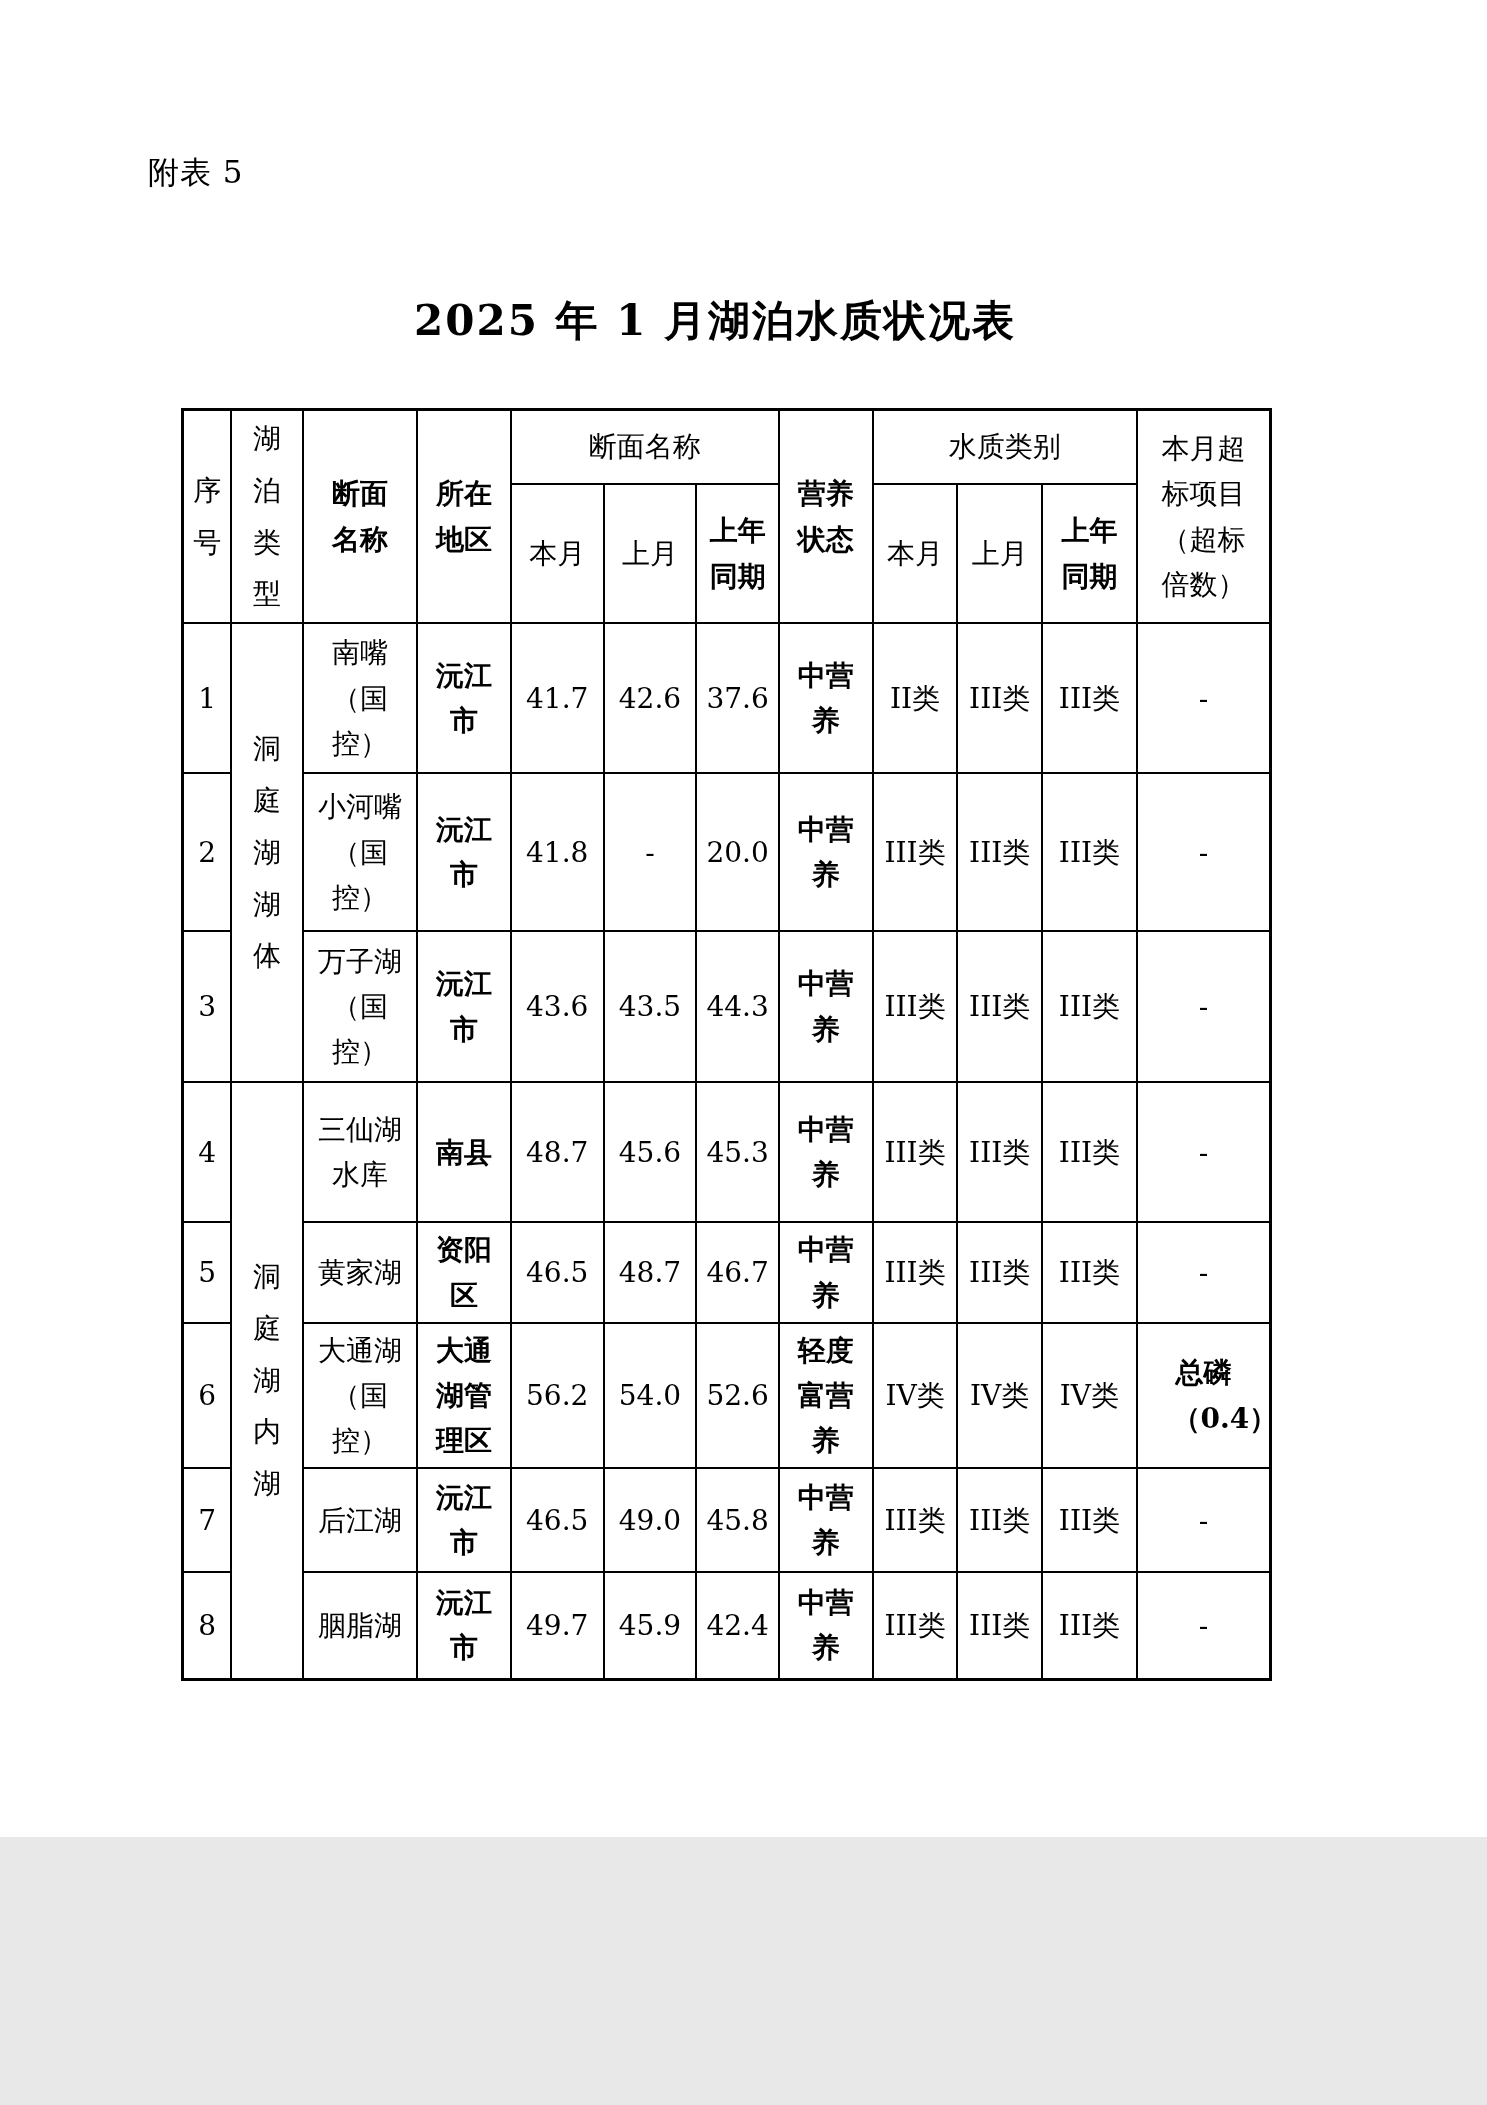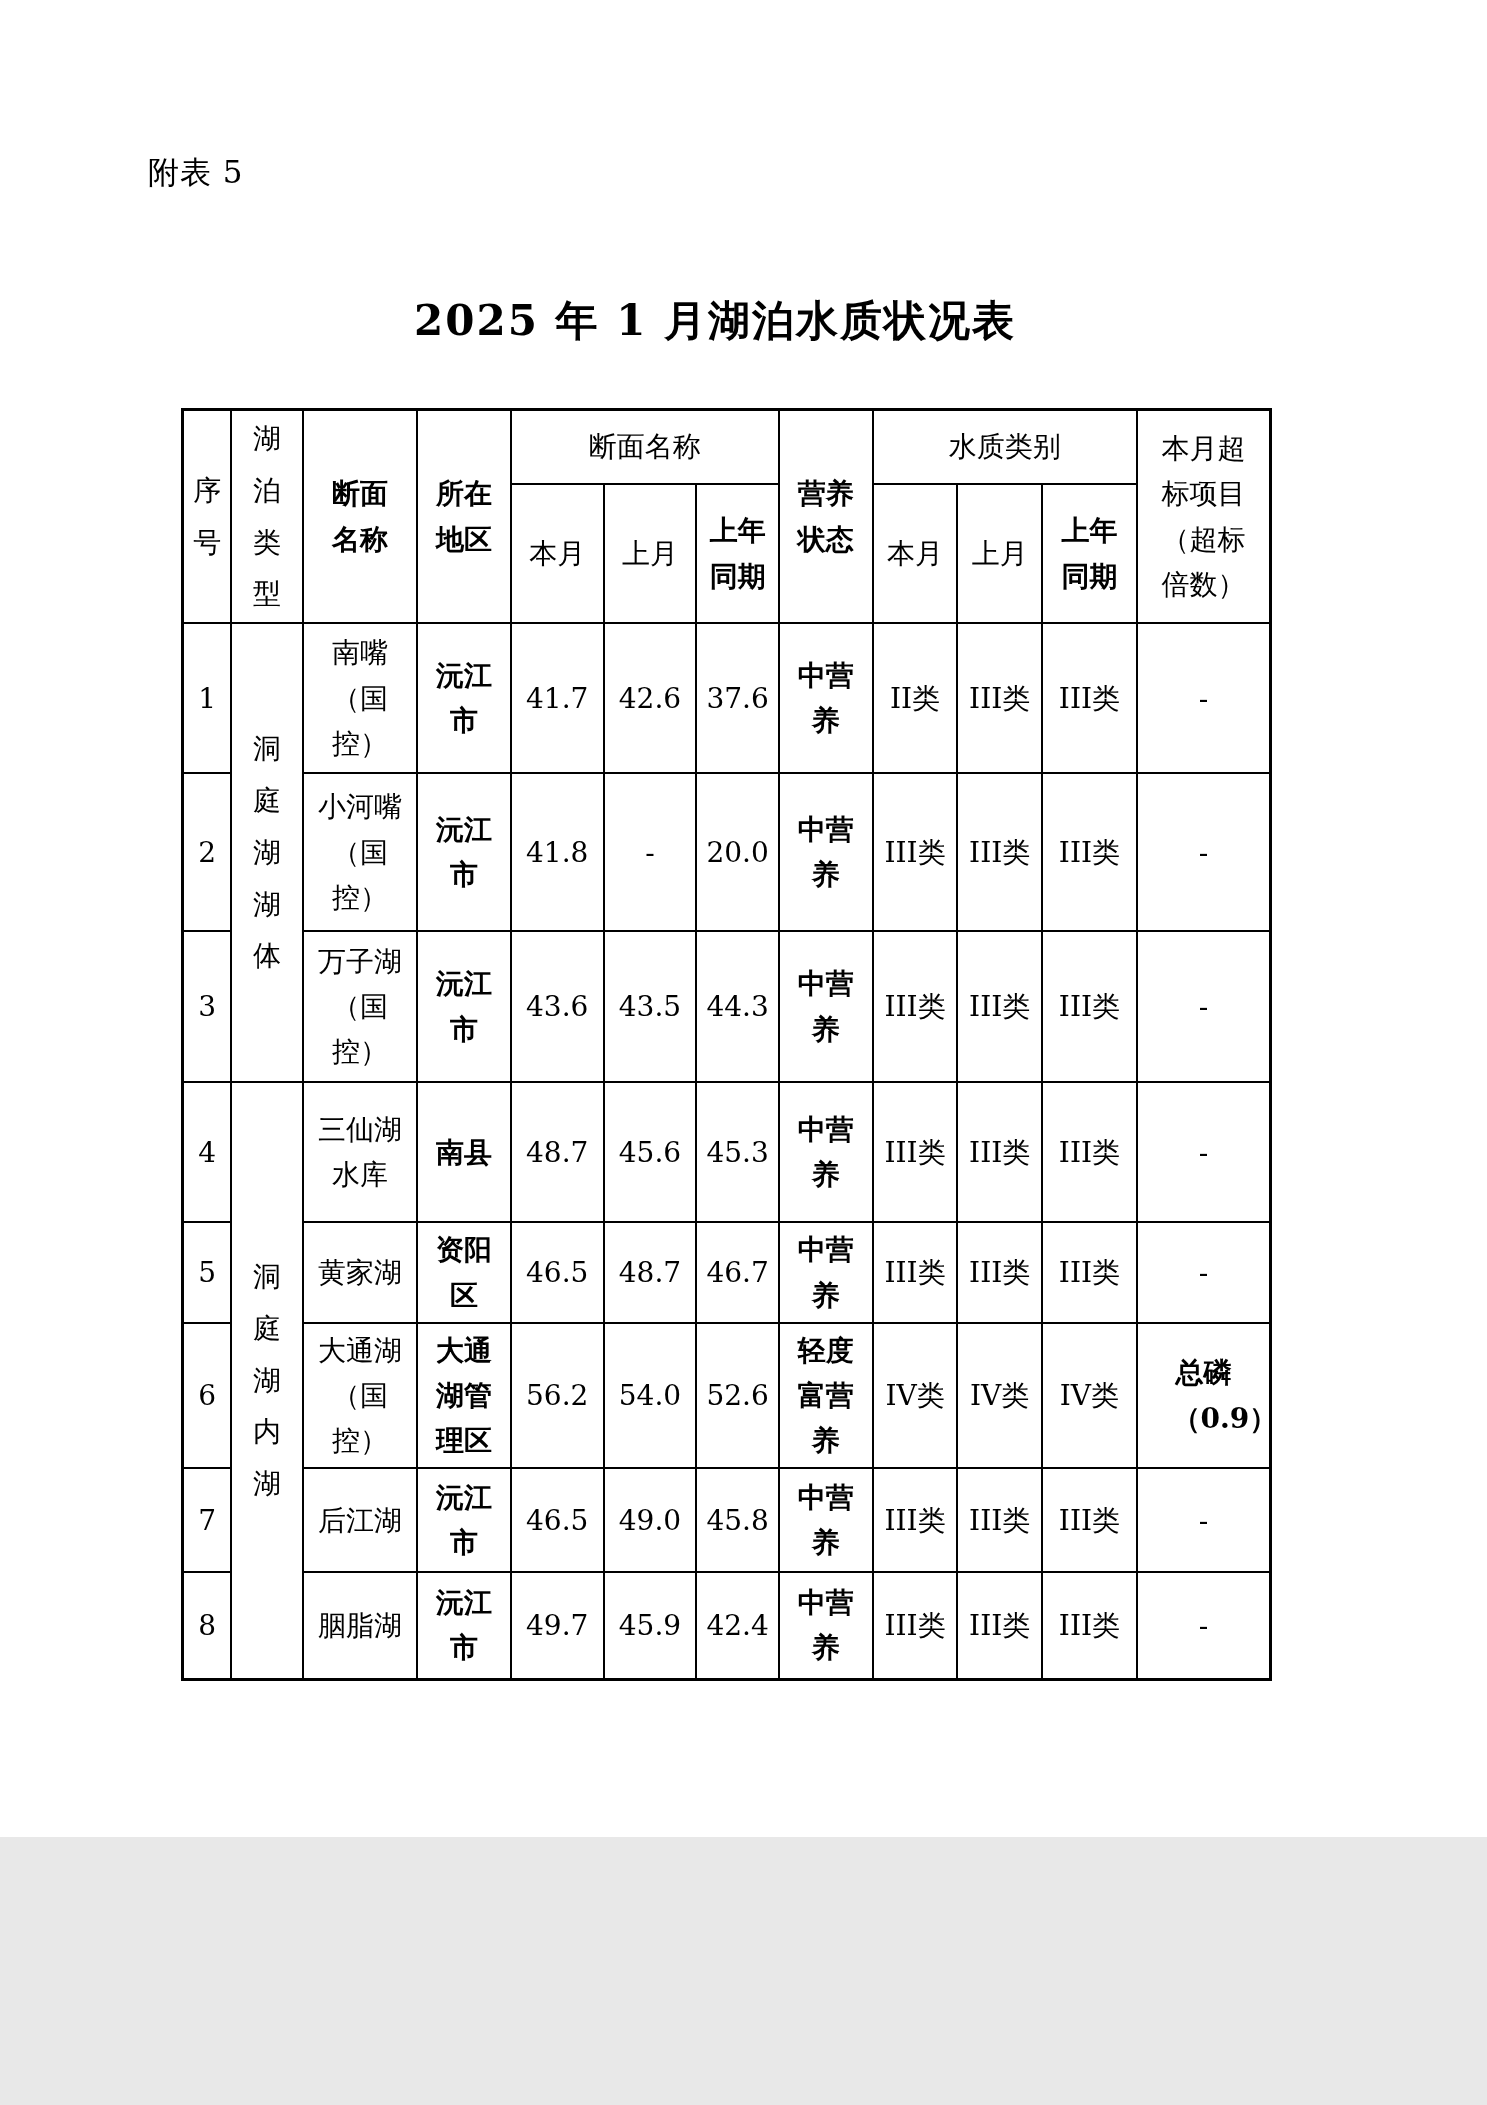--- a/index.html
+++ b/index.html
@@ -196,21 +196,21 @@
           <td>6</td>
           <td><span class="wsec">大通湖（国控）</span></td>
           <td><span class="w2">大通湖管理区</span></td>
           <td>56.2</td>
           <td>54.0</td>
           <td>52.6</td>
           <td><span class="w2">轻度富营养</span></td>
           <td>IV类</td>
           <td>IV类</td>
           <td>IV类</td>
-          <td><span class="w2">总磷（0.9）</span></td>
+          <td><span class="w2">总磷（0.4）</span></td>
         </tr>
         <tr class="r7">
           <td>7</td>
           <td><span class="wsec">后江湖</span></td>
           <td><span class="w2">沅江市</span></td>
           <td>46.5</td>
           <td>49.0</td>
           <td>45.8</td>
           <td><span class="w2">中营养</span></td>
           <td>III类</td>

